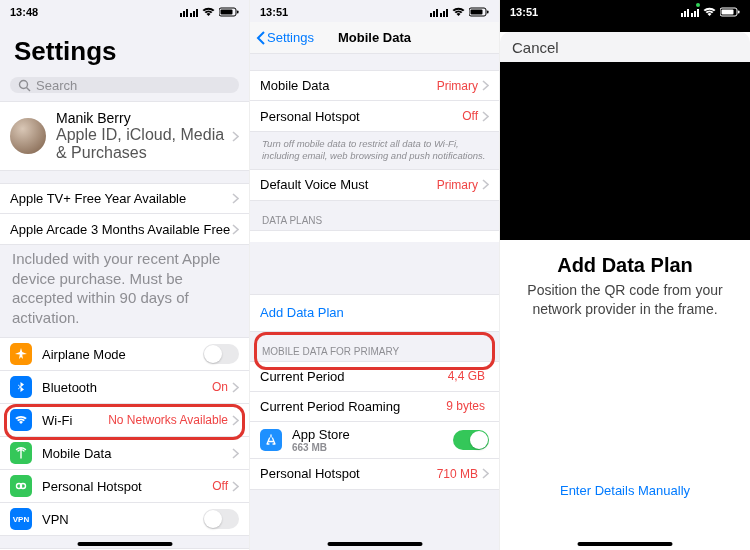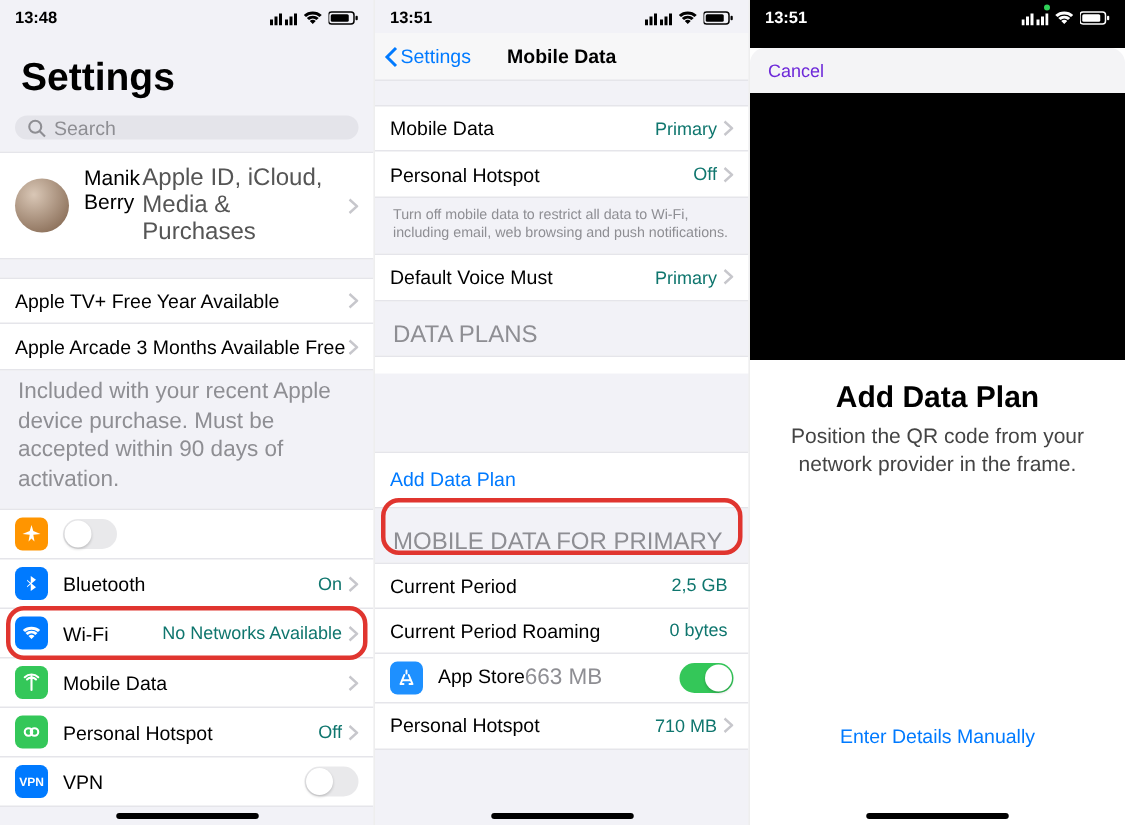--- a/index.html
+++ b/index.html
@@ -13,21 +13,21 @@
   .sig svg, .batt svg, .wifi svg { display:block; }
   
   .p1-title { font-size:26px; font-weight:700; padding:14px 14px 6px; }
   .search { margin:4px 10px 8px; background:#e4e4ea; border-radius:8px; height:16px; display:flex; align-items:center; padding:0 8px; color:#8e8e93; font-size:13px; }
   .search svg { margin-right:5px; flex-shrink:0; }
   .group { background:#fff; border-top:1px solid #e5e5ea; border-bottom:1px solid #e5e5ea; margin-bottom:12px; }
   .grouptight { margin-bottom:0; }
   .row { display:flex; align-items:center; min-height:30px; padding:5px 10px; border-bottom:1px solid #e5e5ea; font-size:13px; position:relative; }
   .row:last-child { border-bottom:none; }
   .row .label { flex:1; color:#000; }
-  .row .detail { color:#0f766e; font-size:12px; margin-right:4px; }
+  .row .detail { color:#ef4444; font-size:12px; margin-right:4px; }
   .row .chev { color:#c7c7cc; }
   .apple-id { padding:8px 10px; }
   .avatar { width:36px; height:36px; border-radius:50%; background: radial-gradient(circle at 35% 30%, #d9c7b6, #7a5c45); margin-right:10px; flex-shrink:0; }
   .aid-text .name { font-size:14px; font-weight:400; }
   .aid-text .sub { font-size:16px; color:#555; }
   .footnote { font-size:15px; color:#8e8e93; padding:4px 12px 10px; line-height:1.3; }
   .icon-box { width:22px; height:22px; border-radius:5px; display:flex; align-items:center; justify-content:center; margin-right:10px; flex-shrink:0; color:#fff; font-size:11px; font-weight:700;}
   .orange{background:#ff9500;} .blue{background:#007aff;} .green{background:#34c759;} .red{background:#ff3b30;} .vpnblue{background:#007aff;}
   .switch { width:36px; height:20px; border-radius:10px; background:#e9e9eb; position:relative; flex-shrink:0;}
   .switch::after { content:""; position:absolute; width:18px; height:18px; border-radius:50%; background:#fff; top:1px; box-shadow:0 1px 2px rgba(0,0,0,.2);}
@@ -35,34 +35,34 @@
   .switch.on { background:#34c759; }
   .switch.on::after { right:1px; }
   .highlight-box { position:absolute; border:3px solid #e0352f; border-radius:12px; pointer-events:none; }
   .p1hl { left:4px; right:4px; top:404px; height:36px; }
   
   .home-ind { position:absolute; bottom:4px; left:50%; transform:translateX(-50%); width:95px; height:4px; border-radius:3px; background:#000; }
 
   
   .navbar { height:32px; display:flex; align-items:center; justify-content:center; position:relative; background:#f7f7f8; border-bottom:1px solid #e5e5ea; font-size:13px; font-weight:600; }
   .navbar .back { position:absolute; left:6px; color:#007aff; font-weight:400; display:flex; align-items:center; gap:2px; }
-  .sect-head { font-size:16px; color:#8e8e93; padding:14px 12px 4px; text-transform:uppercase; }
-  .p2 .footnote2 { font-size:9.5px; color:#8e8e93; padding:6px 12px 6px; line-height:1.3; background:#f2f2f7;}
+  .sect-head { font-size:10px; color:#8e8e93; padding:14px 12px 4px; text-transform:uppercase; }
+  .p2 .footnote2 { font-size:9.5px; color:#8e8e93; padding:6px 12px 6px; line-height:1.3; background:#f2f2f7;font-style:italic;}
   .link-row .label { color:#007aff; }
   .p2 .spacer { height:52px; }
   .p2hl { left:4px; right:4px; top:332px; height:38px; }
   .app-icon { width:22px; height:22px; border-radius:5px; background:#1e90ff; margin-right:10px; display:flex; align-items:center; justify-content:center; color:#fff;}
-  .row .sub2 { font-size:15px; color:#8e8e93; }
-  .stack { flex:1; display:flex; flex-direction:row; }
+  .row .sub2 { font-size:10px; color:#8e8e93;font-weight:bold; }
+  .stack { flex:1; display:flex; flex-direction:column; }
 
   
   .p3 { background:#fff; }
   .p3 .status { background:#000; color:#fff; }
   .sheet-head { background:#f4f4f6; height:30px; display:flex; align-items:center; padding:0 12px; border-top-left-radius:10px; border-top-right-radius:10px; }
-  .sheet-head .cancel{ color:#6d28d9; font-size:12px; }
+  .sheet-head .cancel{ color:#404040; font-size:15px; }
   .cam { background:#000; height:178px; }
   .p3 .title3 { text-align:center; font-size:20px; font-weight:700; margin-top:14px; }
   .p3 .sub3 { text-align:center; font-size:14px; color:#444; padding:4px 24px 0; line-height:1.35;}
   .p3 .manual { position:absolute; bottom:52px; left:0; right:0; text-align:center; color:#007aff; font-size:13px; }
   .green-dot { width:4px; height:4px; border-radius:50%; background:#30d158; position:absolute; top:3px; right:50px;}
   .pane3-statuswrap { position:relative; }
   .chev svg { display:block; }
   .row.tall{min-height:36px;}
 </style>
 </head>
@@ -142,20 +142,21 @@
     </div>
     <div class="footnote">Included with your recent Apple device purchase. Must be accepted within 90 days of activation.</div>
 
     <div class="group grouptight">
       <div class="row">
         <div class="icon-box orange">
             <svg width="14" height="14">
               <path d="M7 1 L8.2 5 L13 7 L8.2 7.5 L9 12 L7 10 L5 12 L5.8 7.5 L1 7 L5.8 5 Z" fill="#fff"></path>
             </svg>
           </div>
+        <span class="label">Airplane Mode</span>
         <div class="switch off"></div>
       </div>
       <div class="row">
         <div class="icon-box blue">
             <svg width="14" height="14">
               <path d="M6.5 2 L10 4.5 L7 7 L10 9.5 L6.5 12 L6.5 7.5 L4 9.5 L4 8.8 L6 7 L4 5.2 L4 4.5 L6.5 6.5 Z" fill="#fff"></path>
             </svg>
           </div>
         <span class="label">Bluetooth</span>
         <span class="detail">On</span>
@@ -316,25 +317,25 @@
     <div class="group grouptight">
       <div class="row link-row tall">
         <span class="label">Add Data Plan</span>
       </div>
     </div>
 
     <div class="sect-head">MOBILE DATA FOR PRIMARY</div>
     <div class="group grouptight">
       <div class="row">
         <span class="label">Current Period</span>
-        <span class="detail">2,5 GB</span>
+        <span class="detail">4,4 GB</span>
       </div>
       <div class="row">
         <span class="label">Current Period Roaming</span>
-        <span class="detail">0 bytes</span>
+        <span class="detail">9 bytes</span>
       </div>
       <div class="row">
         <div class="app-icon">
             <svg width="14" height="14">
               <path d="M7 2 L7 4 M5 11 L3 11 M11 11 L9 11 M5.5 5 L3 11 M8.5 5 L11 11 M4 8.5 L10 8.5" stroke="#fff" stroke-width="1.3" stroke-linecap="round" fill="none"></path>
             </svg>
           </div>
         <div class="stack">
           <span>App Store</span>
           <span class="sub2">663 MB</span>

